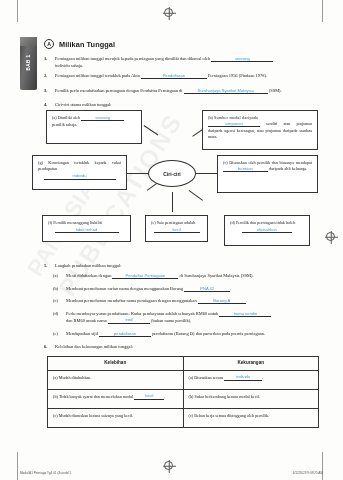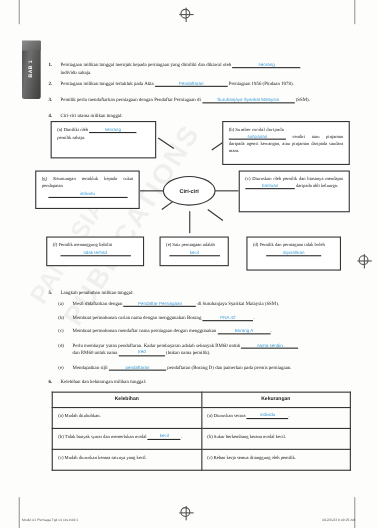--- a/index.html
+++ b/index.html
@@ -166,20 +166,24 @@
   <div class="regmark rm-right"></div>
 
   <div class="watermark">PUBLICATIONS</div>
   <div class="wm2">PAN ASIA</div>
 
   <div class="chapter-tab">
     <div class="fold"></div>
     <div class="lbl">BAB 1</div>
   </div>
 
+  <div class="sec-head">
+    <div class="sec-badge">A</div>
+    <div class="sec-title">Milikan Tunggal</div>
+  </div>
 
   <div class="q" style="left:44px; top:56px; width:282px;">
     <div class="qn">1.</div>
     <div class="qbody">
       <span>Perniagaan milikan tunggal merujuk kepada perniagaan yang dimiliki dan dikawal oleh</span>
       <span class="blank" style="width:62px;">seorang</span><br>
       <span>individu sahaja.</span>
     </div>
   </div>
 

